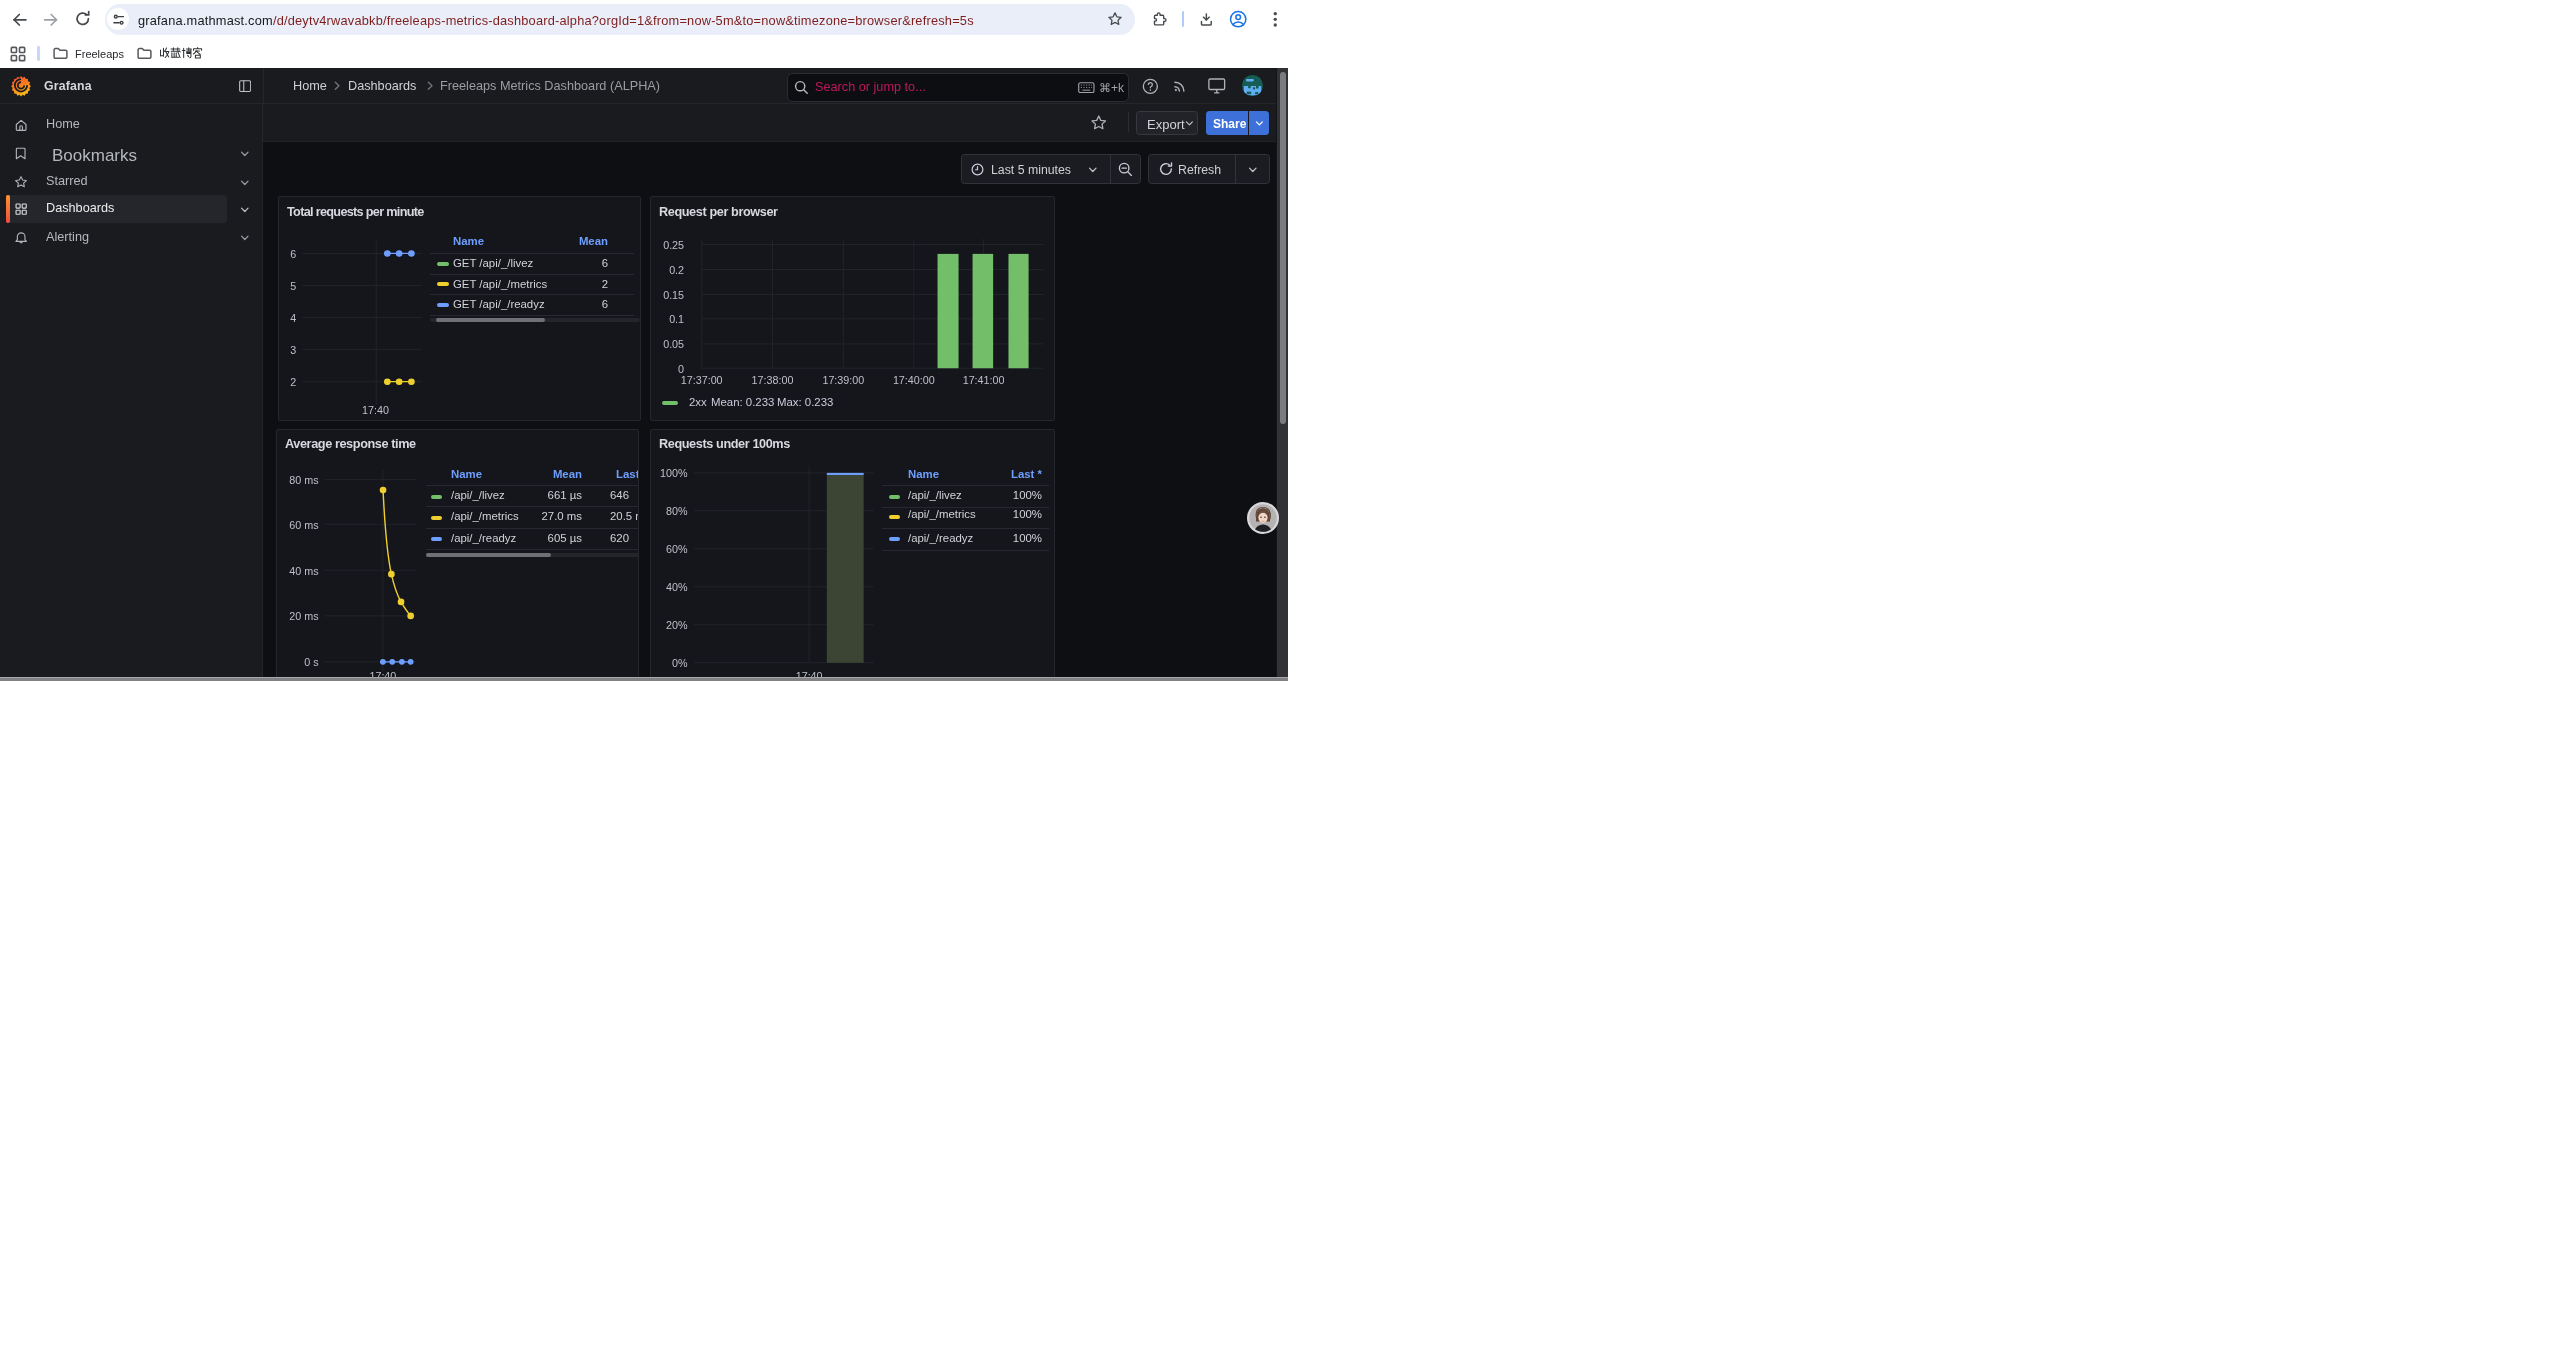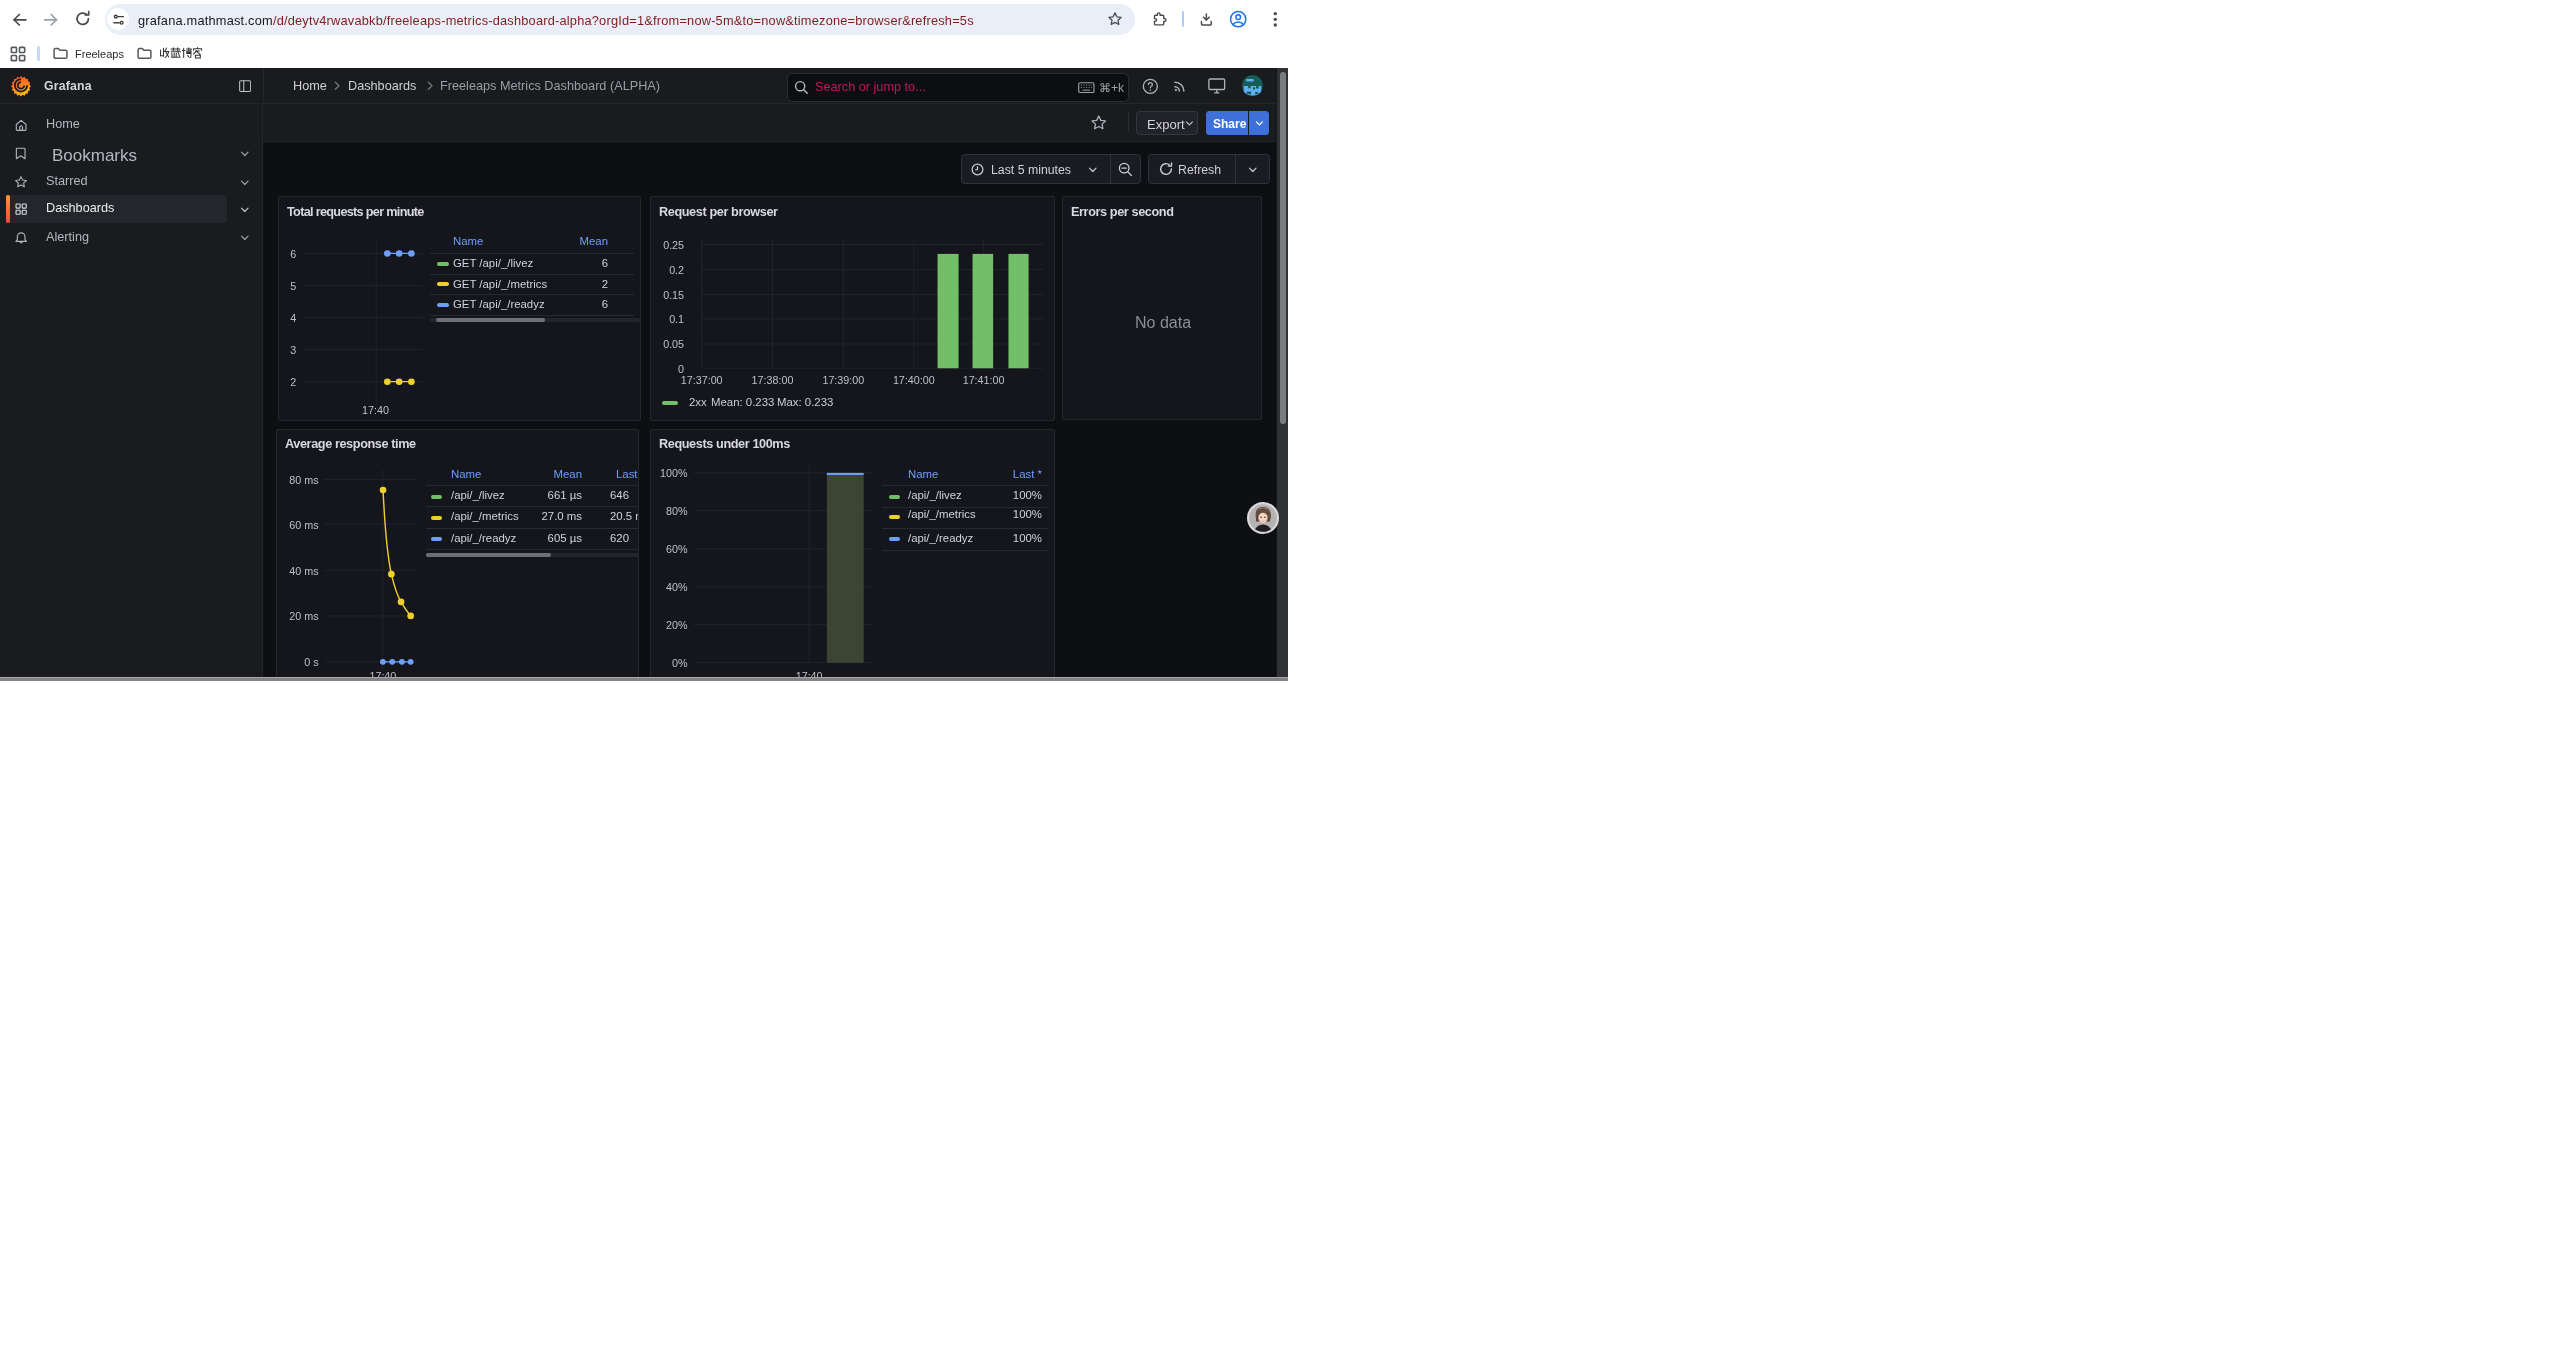--- a/index.html
+++ b/index.html
@@ -4,21 +4,21 @@
 <style>
 *{margin:0;padding:0;box-sizing:border-box}
 html,body{width:1288px;height:681px;overflow:hidden}
 body{font-family:"Liberation Sans",sans-serif;background:#fff}
 #pg{position:relative;width:1288px;height:681px;overflow:hidden}
 .a{position:absolute}
 .t{position:absolute;white-space:nowrap}
 .panel{position:absolute;background:#15161c;border:0.9px solid #26272d;border-radius:2px}
 .ptitle{position:absolute;left:8px;top:8px;font-size:12.7px;font-weight:700;color:#d8d9df;letter-spacing:-0.4px}
 .ax{font-size:12.3px;fill:#bec0c7}
-.tbl-h{font-size:11.4px;font-weight:400;color:#6e9fff}
+.tbl-h{font-size:11.4px;font-weight:700;color:#6e9fff}
 .tbl-c{font-size:11.4px;color:#d2d3d9}
 .sep{position:absolute;height:0.9px;background:#272930}
 .dash{position:absolute;height:4.4px;border-radius:2.2px}
 </style>
 </head>
 <body>
 <div id="pg">
 
 <div class="a" style="left:0;top:0;width:1288px;height:68px;background:#fff"></div>
 
@@ -344,24 +344,20 @@
           <rect x="367" y="65" width="23.5" height="130.6"></rect>
           <rect x="408" y="65" width="23" height="130.6"></rect>
         </g>
 </svg>
 <div class="dash" style="left:11.4px;top:204px;width:16px;background:#73bf69"></div>
 <div class="t" style="left:38px;top:199px;font-size:11.4px;color:#ccccdc">2xx</div>
 <div class="t" style="left:60px;top:199px;font-size:11.4px;color:#ccccdc">Mean: 0.233</div>
 <div class="t" style="left:126px;top:199px;font-size:11.4px;color:#ccccdc">Max: 0.233</div>
 </div>
 
-<div class="panel" style="left:1062px;top:196px;width:200px;height:224px">
-<div class="ptitle">Errors per second</div>
-<div class="t" style="left:72px;top:117px;font-size:16px;color:#8c8e95">No data</div>
-</div>
 
 <div class="panel" style="left:276px;top:429px;width:363px;height:253px;overflow:hidden">
 <div class="ptitle" style="top:7px">Average response time</div>
 <svg class="a" style="left:0;top:0" width="362" height="253" viewBox="0 0 413 288">
 <g stroke="#24262b" stroke-width="1">
 <path d="M54.5 56.2 H159.5 M54.5 107.2 H159.5 M54.5 159.8 H159.5 M54.5 211.8 H159.5 M54.5 264.2 H159.5"></path>
 <path d="M120.8 45 V276"></path>
 </g>
 <g class="ax" text-anchor="end">
           <text x="47.5" y="61.2">80 ms</text>

